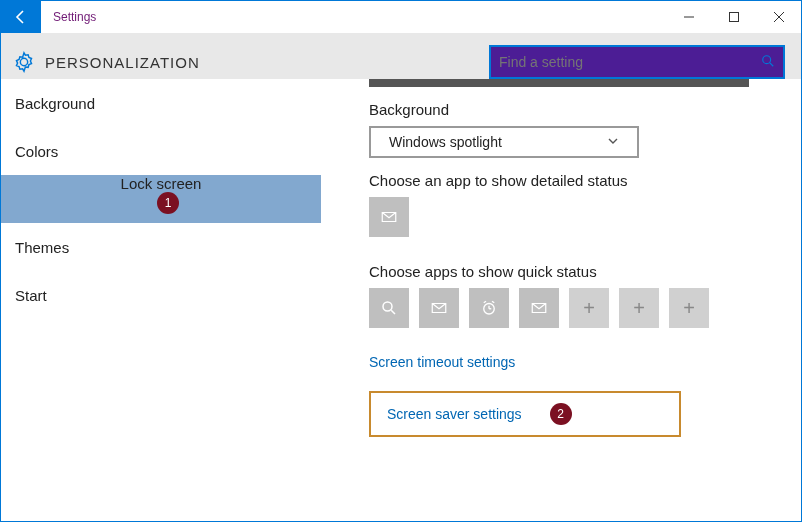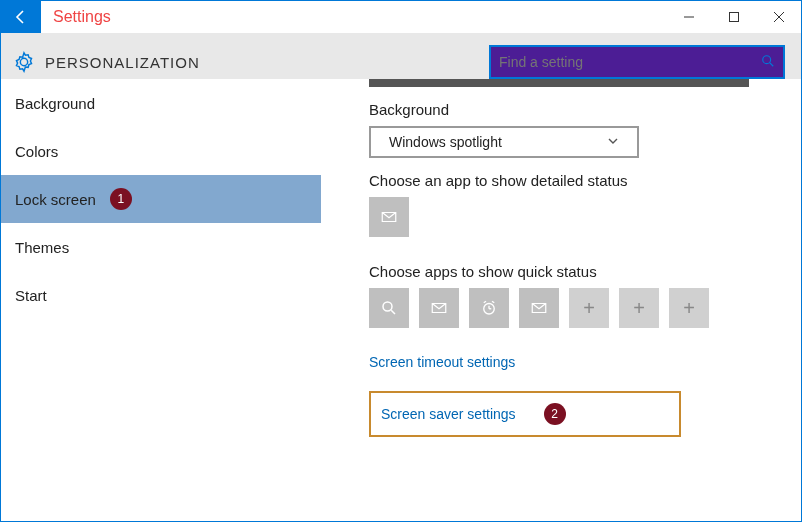--- a/index.html
+++ b/index.html
@@ -1,54 +1,54 @@
 <!DOCTYPE html>
 <html><head>
   <meta charset="utf-8">
   <style>
     * { margin: 0; padding: 0; box-sizing: border-box; font-family: "Segoe UI", Tahoma, sans-serif; }
     body { width: 802px; height: 522px; background: #fff; overflow: hidden; border: 1px solid #0078d7; }
 
     
     .titlebar { height: 32px; display: flex; align-items: stretch; background: #fff; }
     .back-btn { width: 40px; background: #0078d7; color: #fff; display: flex; align-items: center; justify-content: center; font-size: 16px; }
-    .title-text { flex: 0 0 auto; display: flex; align-items: center; padding: 12px 12px; font-size: 16px; color: #ef4444; }
+    .title-text { flex: 0 0 auto; display: flex; align-items: center; padding: 12px 12px; font-size: 12px; color: #701a75; }
     .title-spacer { flex: 1; }
     .win-ctrl { width: 45px; display: flex; align-items: center; justify-content: center; font-size: 12px; color: #333; }
     .win-ctrl svg { width: 10px; height: 10px; }
 
     
     .header { height: 46px; background: #e8e8e8; display: flex; align-items: center; padding: 12px 16px 0 12px; justify-content: space-between; }
     .header-left { display: flex; align-items: center; gap: 10px; }
     .gear { color: #0078d7; display: flex; align-items: center; }
     .section-title { font-size: 15px; letter-spacing: 1px; color: #333; font-weight: 400; }
     .search-wrap { width: 296px; height: 34px; border: 2px solid #0078d7; display: flex; align-items: center; padding: 0 8px; background: #4c1d95; }
     .search-input { flex: 1; border: none; outline: none; font-size: 14px; color: #888; background: transparent; }
     .search-icon { color: #0078d7; font-size: 14px; }
 
     
     .body { display: flex; height: calc(100% - 94px); background: #fff; gap: 18px; }
     .sidebar { width: 320px; }
     .sidebar-item { height: 48px; display: flex; align-items: center; padding: 0 14px; font-size: 15px; color: #222; cursor: pointer; }
-    .sidebar-item.selected { background: #82a8cf; }
+    .sidebar-item.selected { background: #82a8cf; flex-direction: column; }
     .anno { margin-left: 14px; width: 22px; height: 22px; border-radius: 50%; background: #7b1022; color: #fff; font-size: 12px; display: inline-flex; align-items: center; justify-content: center; }
 
     .content { flex: 1; padding: 0 20px 0 30px; overflow: hidden; }
     .preview-strip { height: 8px; background: #555; margin-bottom: 14px; width: 380px; }
     .group-label { font-size: 15px; color: #222; margin: 14px 0 8px; }
     .dropdown { width: 270px; height: 32px; border: 2px solid #999; display: flex; align-items: center; padding: 0 18px; justify-content: space-between; font-size: 14px; color: #222; background: #fff; }
     .dropdown .chev { font-size: 12px; color: #555; }
 
     .tile-row { display: flex; gap: 10px; margin-top: 8px; }
     .tile { width: 40px; height: 40px; background: #bfbfbf; display: flex; align-items: center; justify-content: center; color: #fff; }
     .tile svg { width: 18px; height: 18px; fill: #fff; }
     .tile.plus { background: #d0d0d0; color: #888; font-size: 20px; font-weight: 300; }
 
     .link { color: #0066b3; font-size: 14px; margin-top: 26px; display: inline-block; }
-    .highlight-box { margin-top: 20px; border: 2px solid #c88a2e; height: 46px; width: 312px; display: flex; align-items: center; padding: 0 10px; gap: 14px; }
+    .highlight-box { margin-top: 20px; border: 2px solid #c88a2e; height: 46px; width: 312px; display: flex; align-items: center; padding: 0 16px; gap: 14px; }
     .highlight-box .link { margin-top: 0; }
   </style>
 </head>
 <body>
 
 <div class="titlebar">
   <div class="back-btn">
     <svg viewBox="0 0 16 16" width="16" height="16">
         <path d="M10 2 L4 8 L10 14" stroke="#fff" stroke-width="1.6" fill="none"></path>
       </svg>

